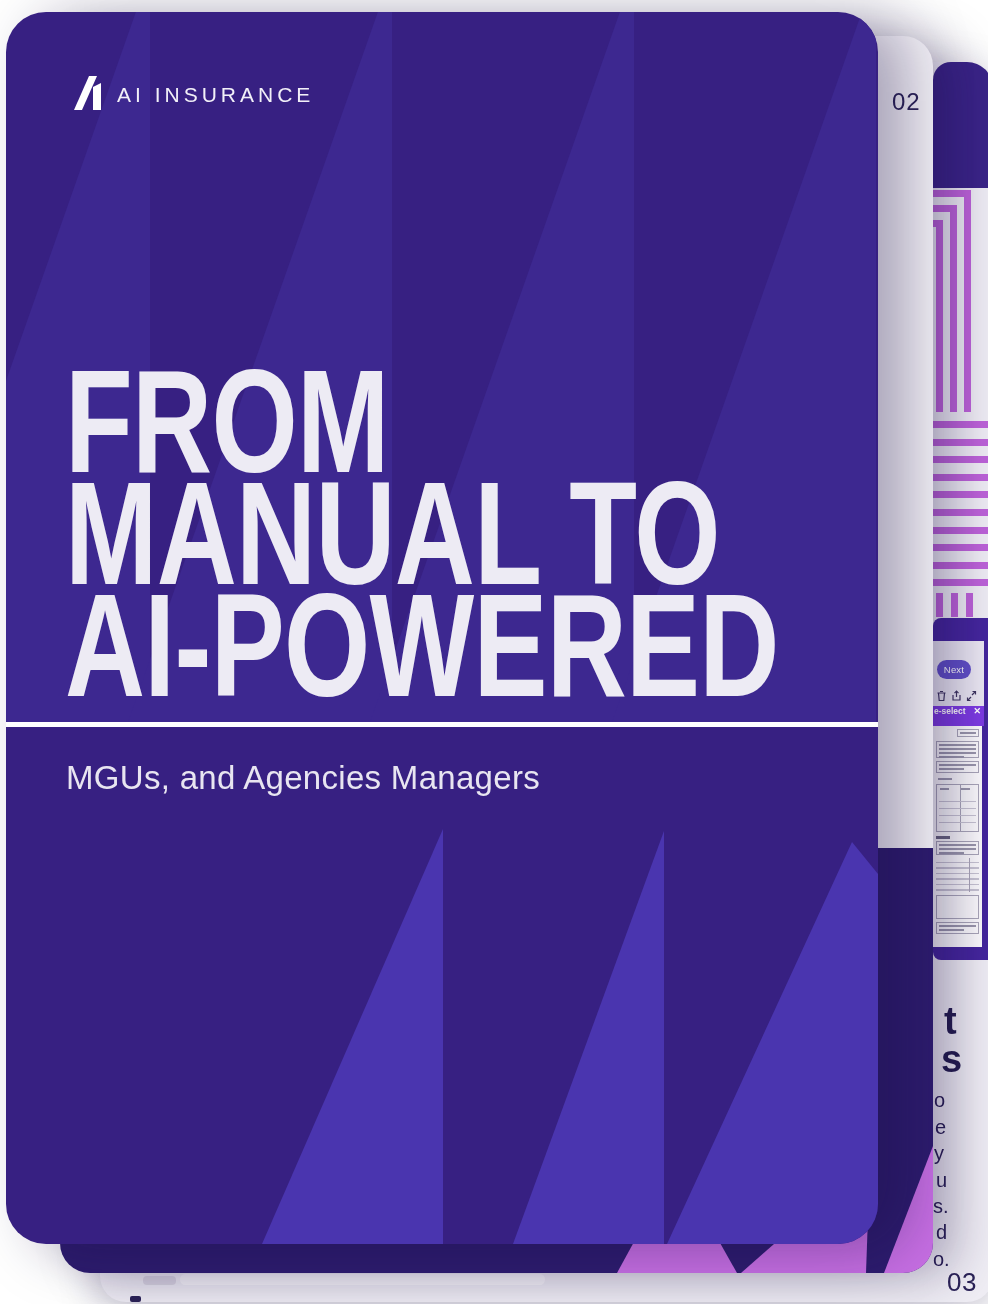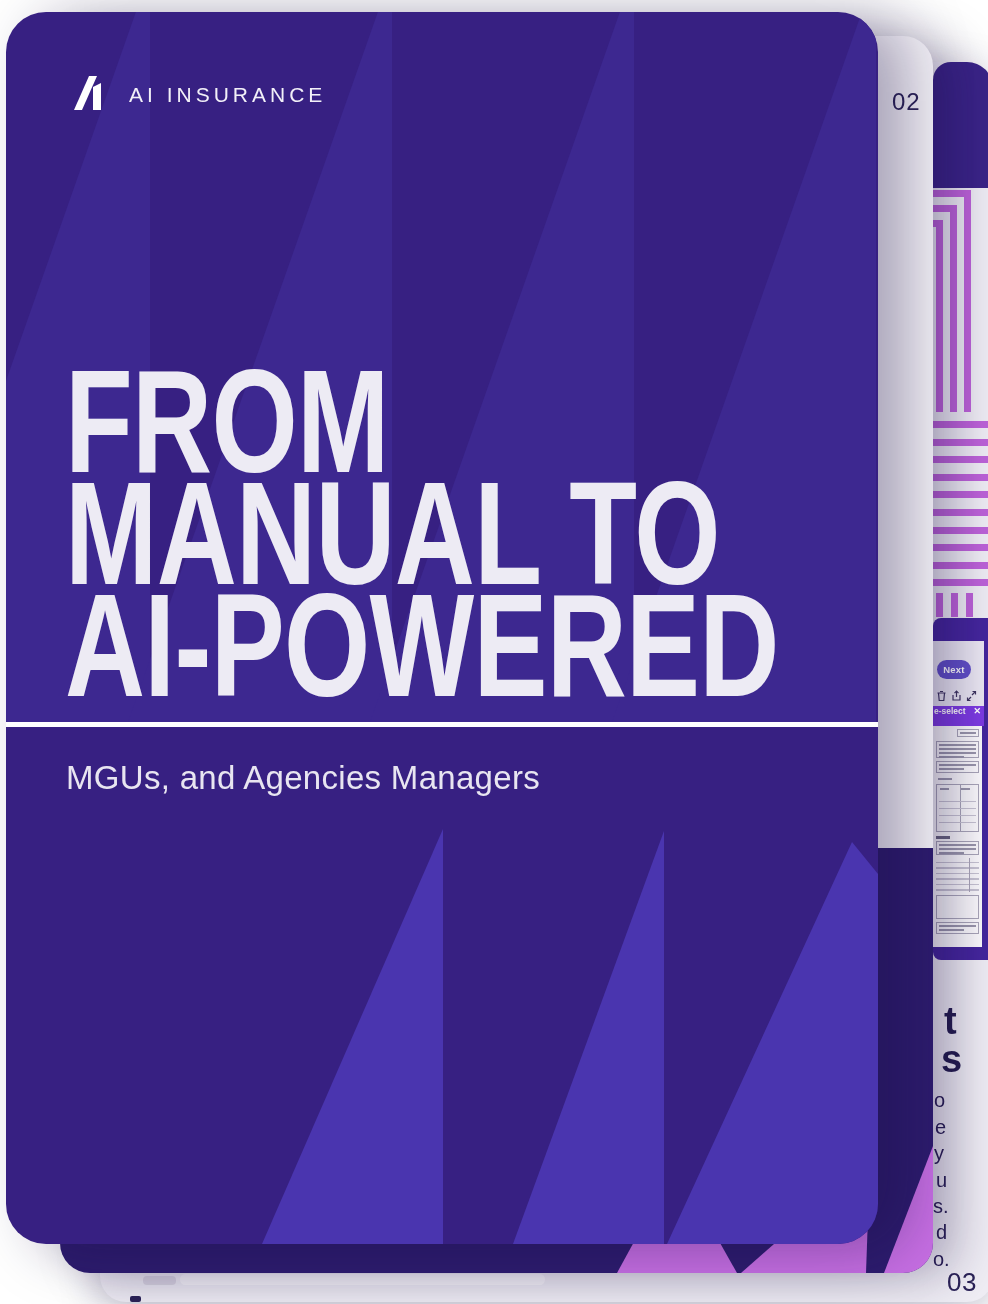--- a/index.html
+++ b/index.html
@@ -16,21 +16,21 @@
   }
   .p3-topblock{position:absolute;left:833px;top:0;width:160px;height:126px;
     background:#3A2487;border-radius:18px 0 0 0;}
   .pk{position:absolute;background:#BD63D8;}
   .p3-stripes{position:absolute;left:800px;top:359px;width:193px;height:167px;
     background:repeating-linear-gradient(to bottom,#BD63D8 0 7px,transparent 7px 17.6px);}
   .p3-panel{position:absolute;left:833px;top:556px;width:160px;height:342px;
     background:#44269C;border-radius:8px;overflow:hidden;}
   .panel-toolbar{position:absolute;left:0;top:23px;width:51px;height:65px;background:#EAE7F2;}
   .next-btn{position:absolute;left:4px;top:19px;width:34px;height:19px;border-radius:10px;
-    background:#6150C8;color:#fff;font-size:9.5px;font-weight:700;display:flex;
+    background:#6150C8;color:#fff;font-size:9.5px;font-weight:400;display:flex;
     align-items:center;justify-content:center;letter-spacing:.2px;}
   .tool-icons{position:absolute;left:3px;top:49px;width:46px;height:12px;display:flex;gap:4px;}
   .tool-icons svg{display:block;}
   .panel-banner{position:absolute;left:0;top:88px;width:51px;height:20px;background:#7D3BE2;
     color:#fff;font-size:8.5px;font-weight:700;display:flex;}
   .panel-banner .frag{margin-left:1px;}
   .panel-banner .x{margin-left:auto;margin-right:3px;font-size:9px;font-weight:700;}
   .panel-doc{position:absolute;left:0;top:108px;width:49px;height:221px;background:#FBFAFC;
     box-sizing:border-box;padding:3px;}
   .doc-box{box-sizing:border-box;border:1px solid #A9A6B8;}
@@ -61,21 +61,21 @@
     font-weight:500;letter-spacing:1px;}
   .p1-dark{position:absolute;left:0;top:812px;width:873px;height:425px;background:#2D1C6E;}
   .p1-svg{position:absolute;left:0;top:0;}
 
   
   #cover{
     left:6px;top:12px;width:872px;height:1232px;border-radius:40px;
     background:#372082;z-index:3;box-shadow:30px 6px 60px rgba(24,12,64,.35);
   }
   .cover-svg{position:absolute;left:0;top:0;}
-  .logo{position:absolute;left:62px;top:64px;display:flex;align-items:center;gap:25px;}
+  .logo{position:absolute;left:62px;top:64px;display:flex;align-items:center;gap:13px;}
   .logo-text{color:#F2F0F8;font-size:21px;font-weight:500;letter-spacing:4px;}
   .title{position:absolute;left:59px;top:354px;}
   .title-line{
     font-size:146px;font-weight:700;color:#EDEBF4;line-height:112px;
     letter-spacing:-1px;transform:scaleX(.76);transform-origin:left center;
     white-space:nowrap;
   }
   .divider{position:absolute;left:0;top:710px;width:100%;height:5px;background:#FFFFFF;}
   .subtitle{position:absolute;left:60px;top:737px;color:#E8E5F1;font-size:33px;
     font-weight:400;line-height:57px;letter-spacing:.3px;}

